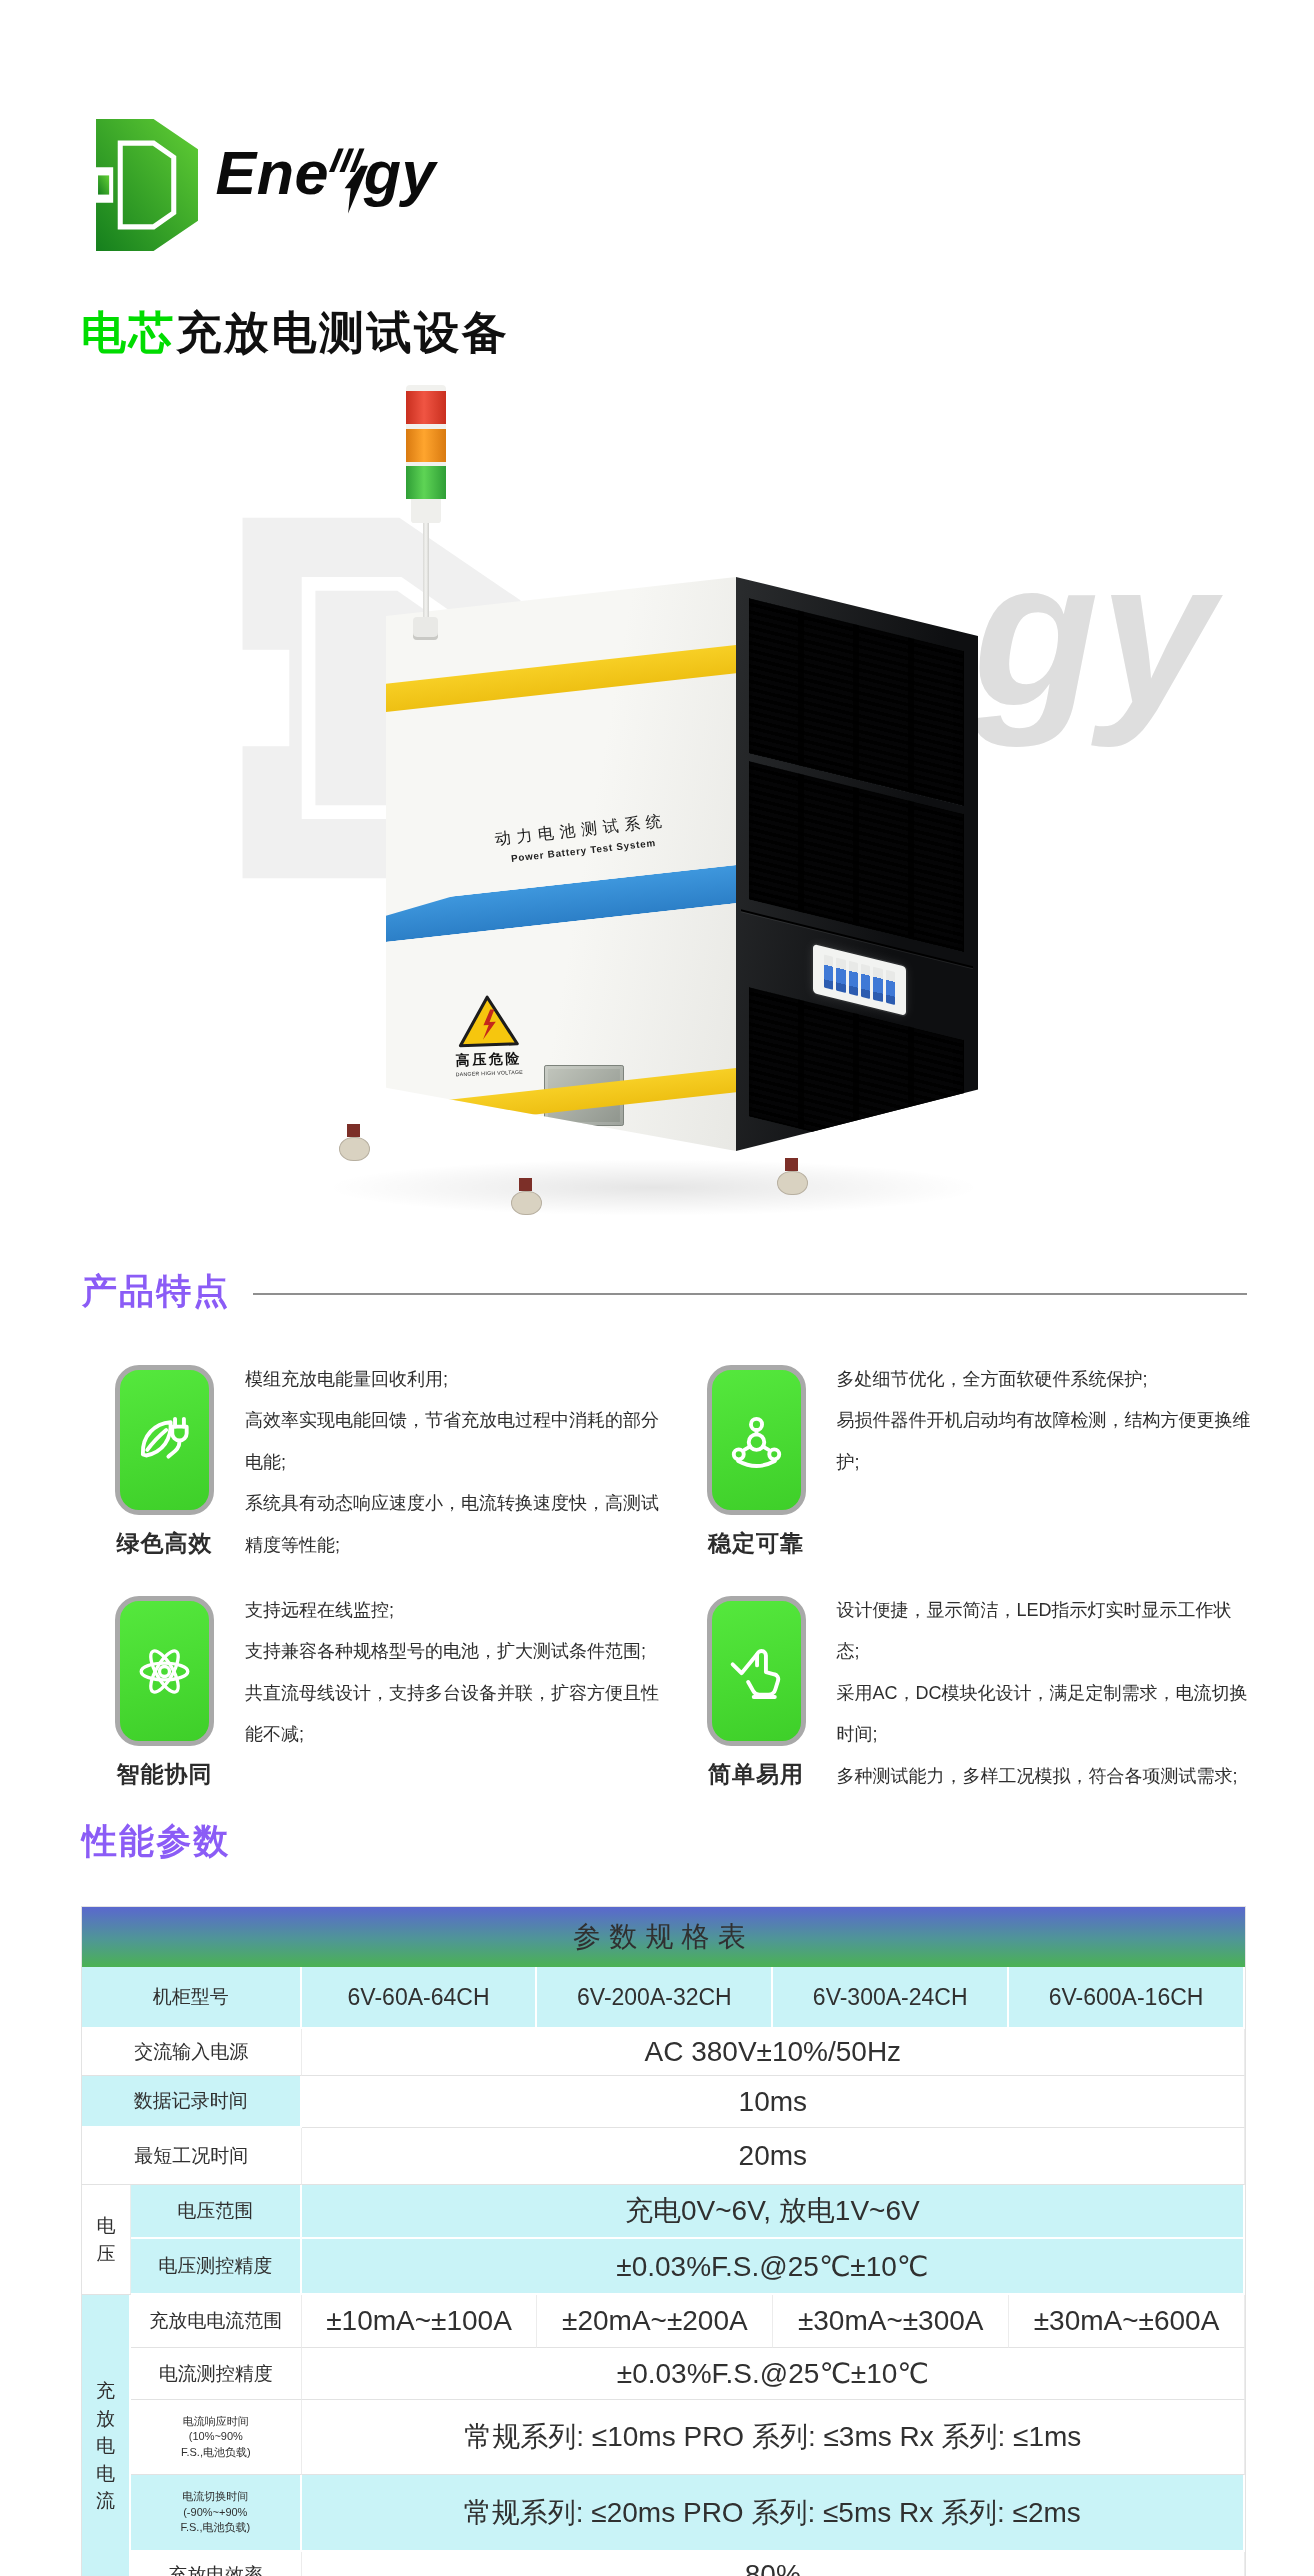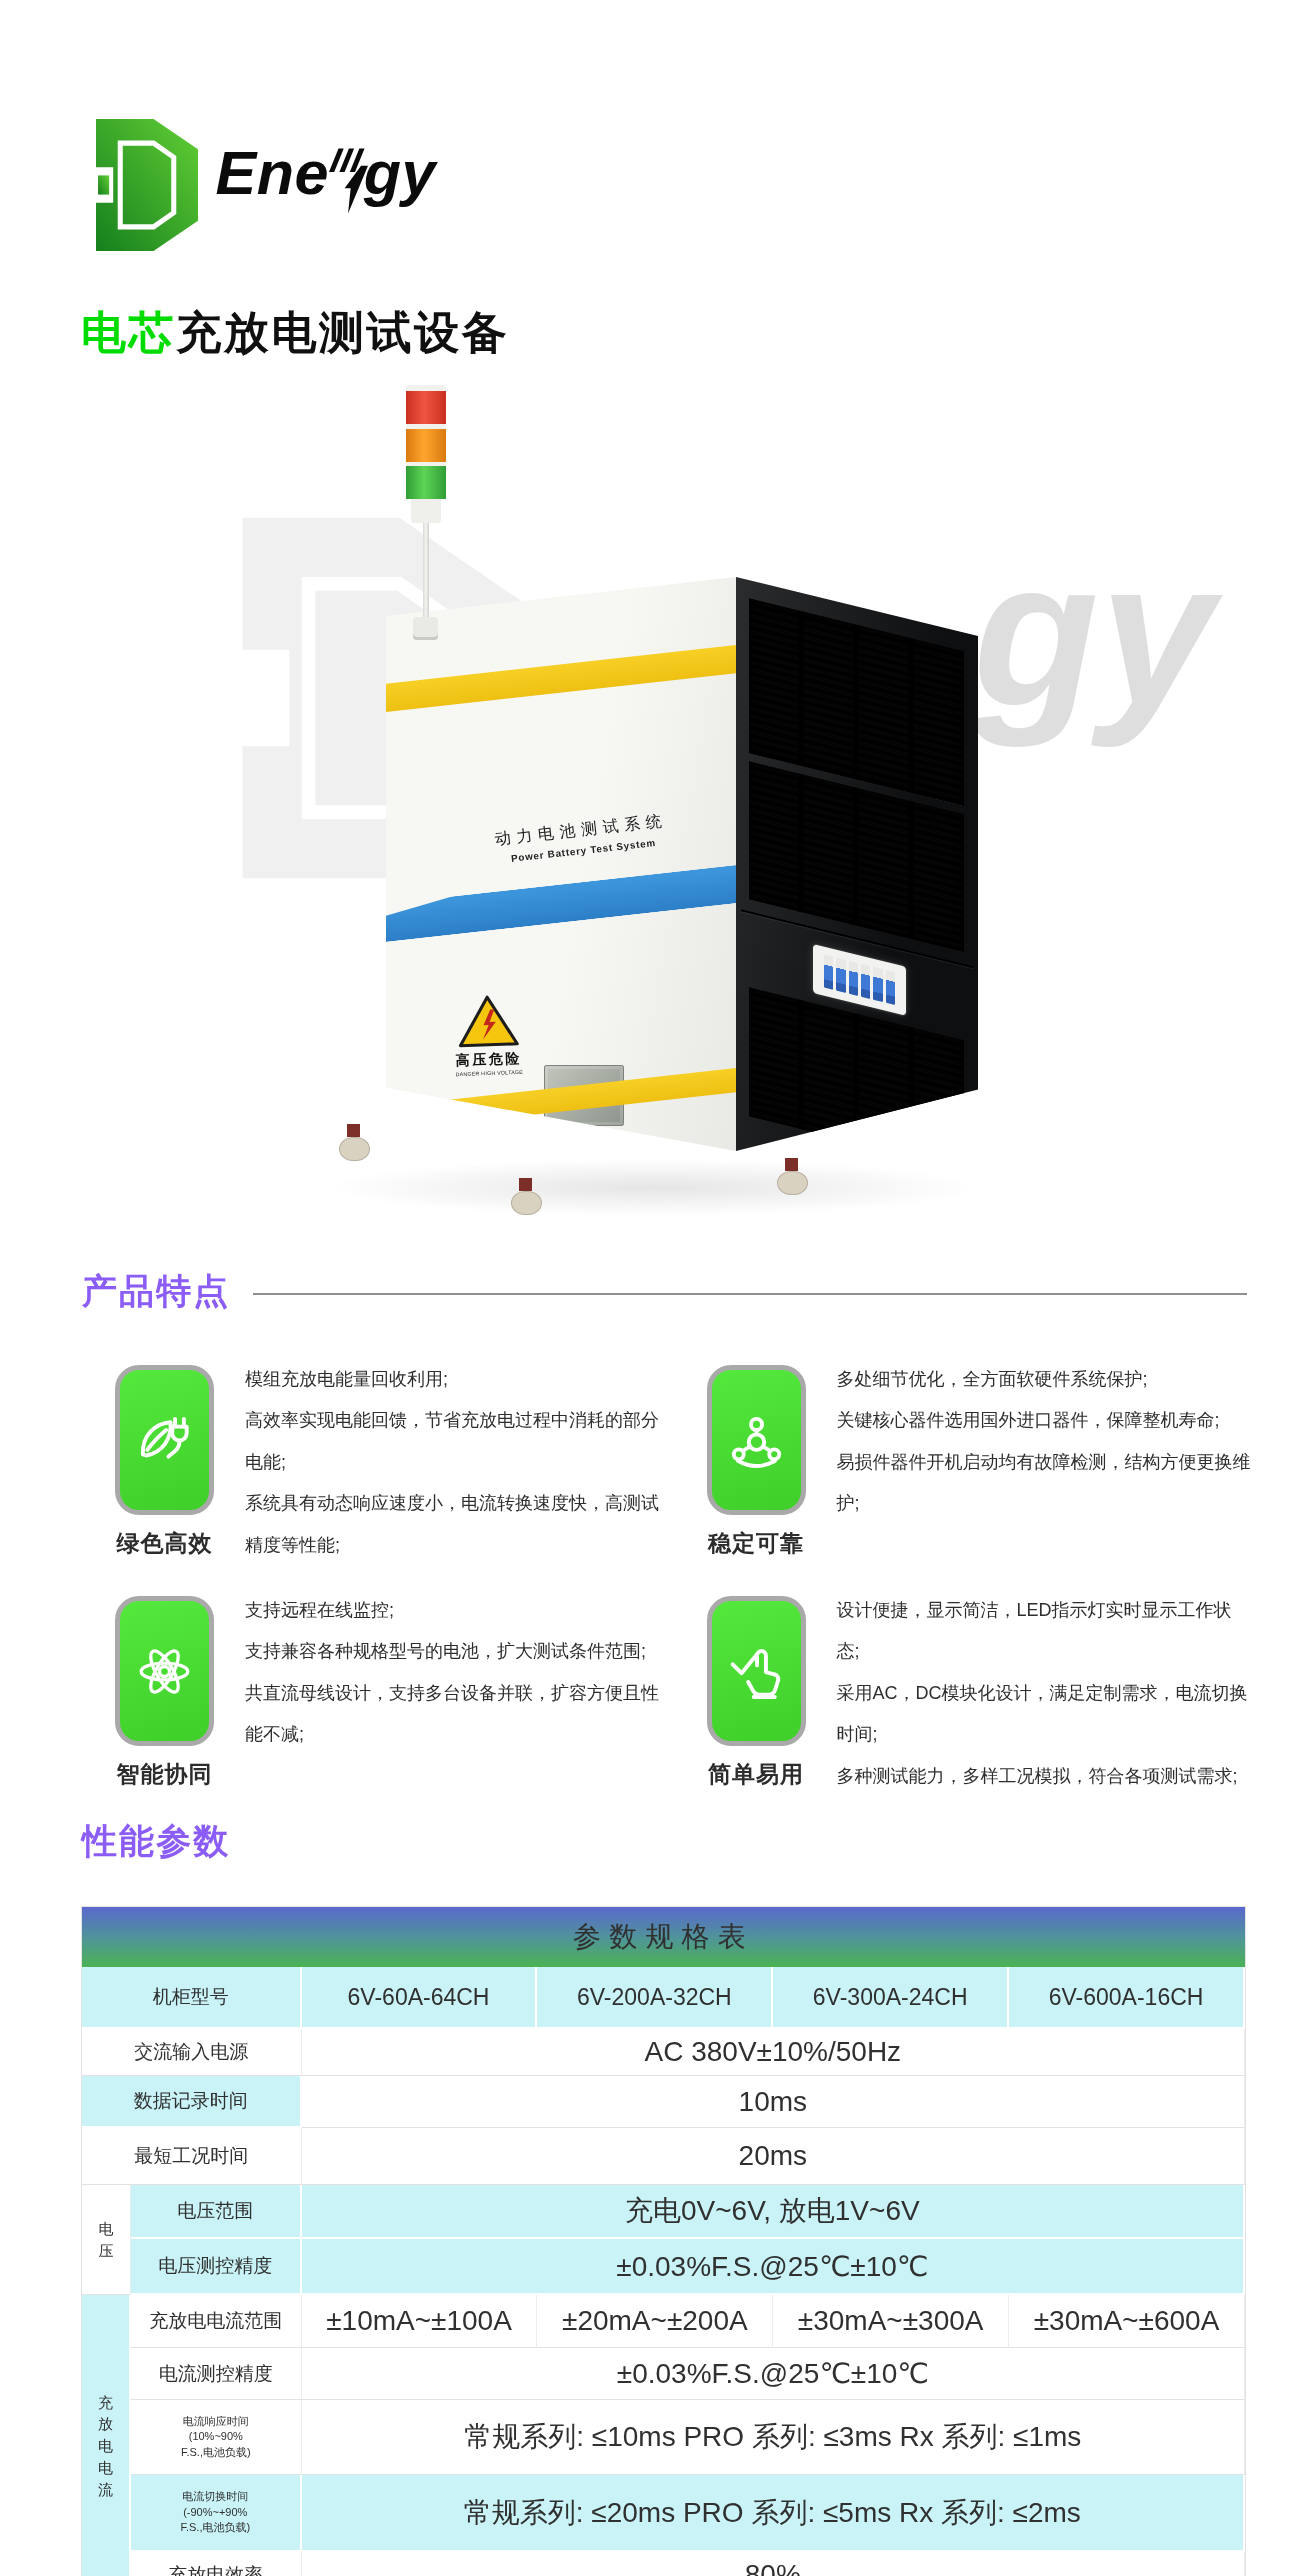--- a/index.html
+++ b/index.html
@@ -94,21 +94,21 @@
   #spec{position:absolute;left:81px;top:1906px;width:1165px;border-collapse:separate;border-spacing:0;
         border:1px solid #e3e3e3;}
   #spec th,#spec td{vertical-align:middle;text-align:center;color:#303030;font-weight:400;}
   th.header{height:58px;background:linear-gradient(180deg,#5a68ce 0%,#4f9795 55%,#4bb253 100%);
             color:#fff;font-size:28px;font-weight:700;letter-spacing:8.2px;}
   .w{background:#ffffff;border-right:1px solid #ececec;border-bottom:1px solid #e2e2e2;}
   .c{background:#c9f3f7;border-right:2.6px solid #ffffff;border-bottom:2.1px solid #ffffff;}
   .lab{font-size:19px;}
   .val{font-size:28px;}
   .model{font-size:23px;font-weight:500;color:#262626;}
-  .vg{font-size:15px;line-height:1.45;padding:0 13.4px;word-break:break-all;}
+  .vg{font-size:19px;line-height:1.45;padding:0 13.4px;word-break:break-all;}
   .pre{white-space:pre-line;font-size:11px;line-height:1.42;}
   tr.r-model{height:62px;} tr.r-ac{height:47px;} tr.r-rec{height:52px;} tr.r-min{height:57px;}
   tr.r-vr{height:54px;} tr.r-va{height:56px;} tr.r-ir{height:53px;} tr.r-ia{height:52px;padding-left:48px;}
   tr.r-iresp{height:75px;} tr.r-isw{height:77px;} tr.r-eff{height:47px;}
 </style>
 </head>
 <body>
 
 <div id="page">
 
@@ -244,21 +244,20 @@
             <circle cx="87" cy="80" r="9"></circle>
             <circle cx="55" cy="58" r="14"></circle>
             <path d="M55 36 L55 44 M33 72 L43 66 M77 72 L67 66"></path>
             <path d="M22 92 Q55 110 88 92"></path>
           </svg>
         </div>
         <div class="f-label">稳定可靠</div>
       </div>
       <div class="f-text">
         <p>多处细节优化，全方面软硬件系统保护;</p>
-        <p>关键核心器件选用国外进口器件，保障整机寿命;</p>
         <p>易损件器件开机启动均有故障检测，结构方便更换维护;</p>
       </div>
     </div>
 
     <div class="feature">
       <div class="f-icon-wrap">
         <div class="tile">
           <svg viewBox="0 0 110 110" fill="none" stroke="#ffffff" stroke-width="6" stroke-linecap="round">
             <ellipse cx="55" cy="55" rx="42" ry="15"></ellipse>
             <ellipse cx="55" cy="55" rx="42" ry="15" transform="rotate(60 55 55)"></ellipse>

